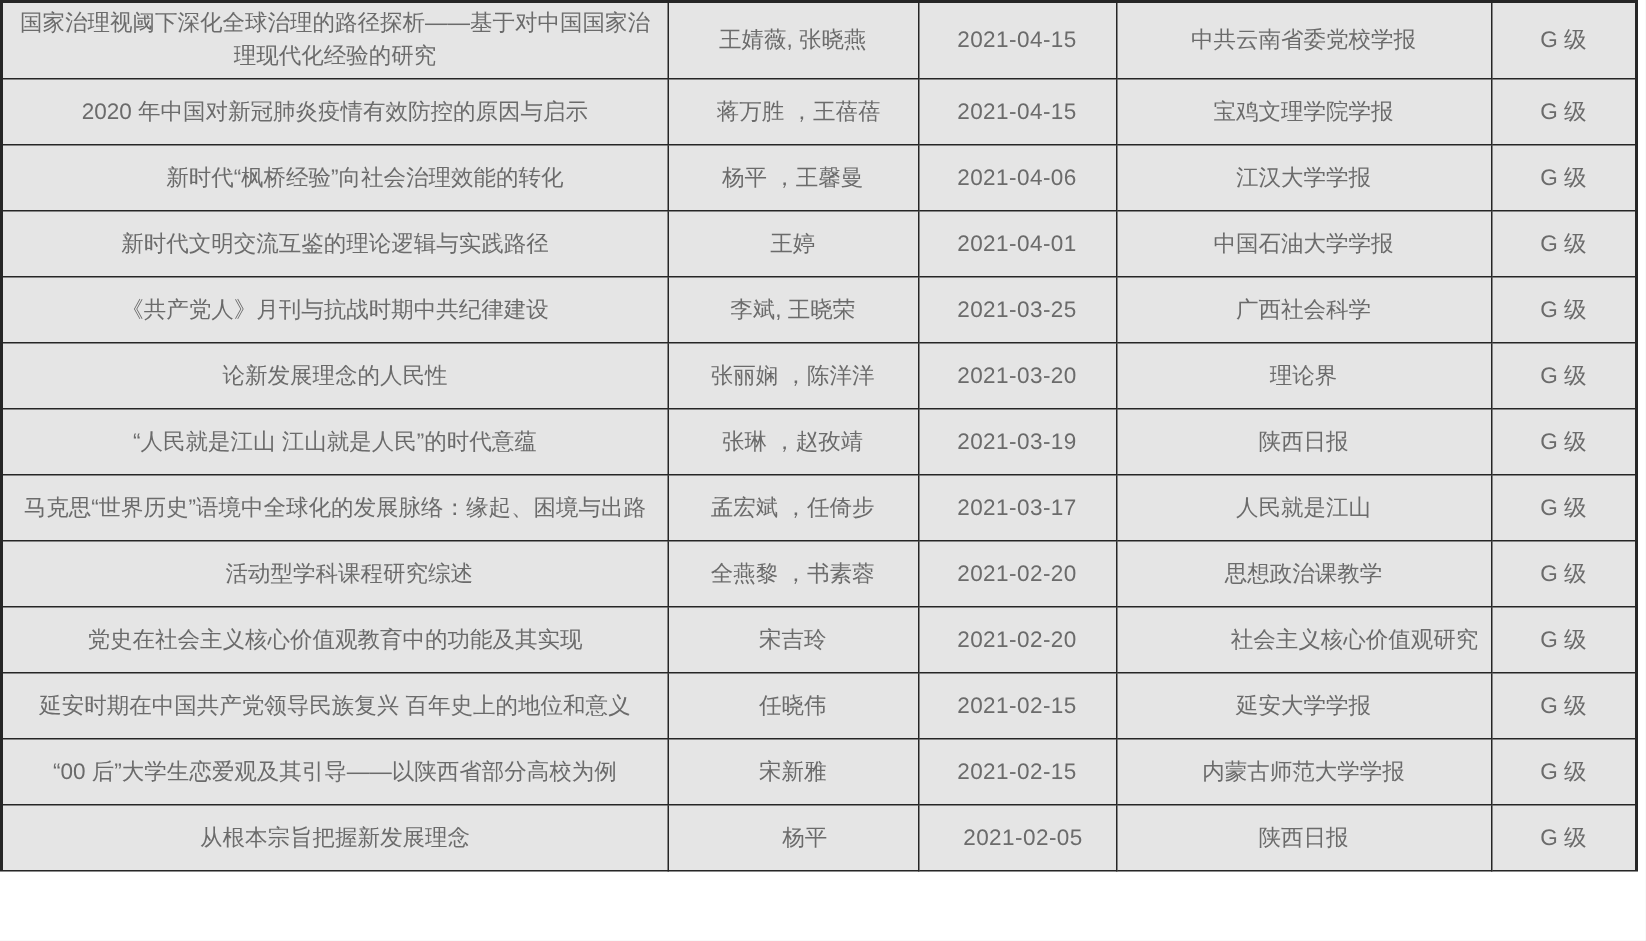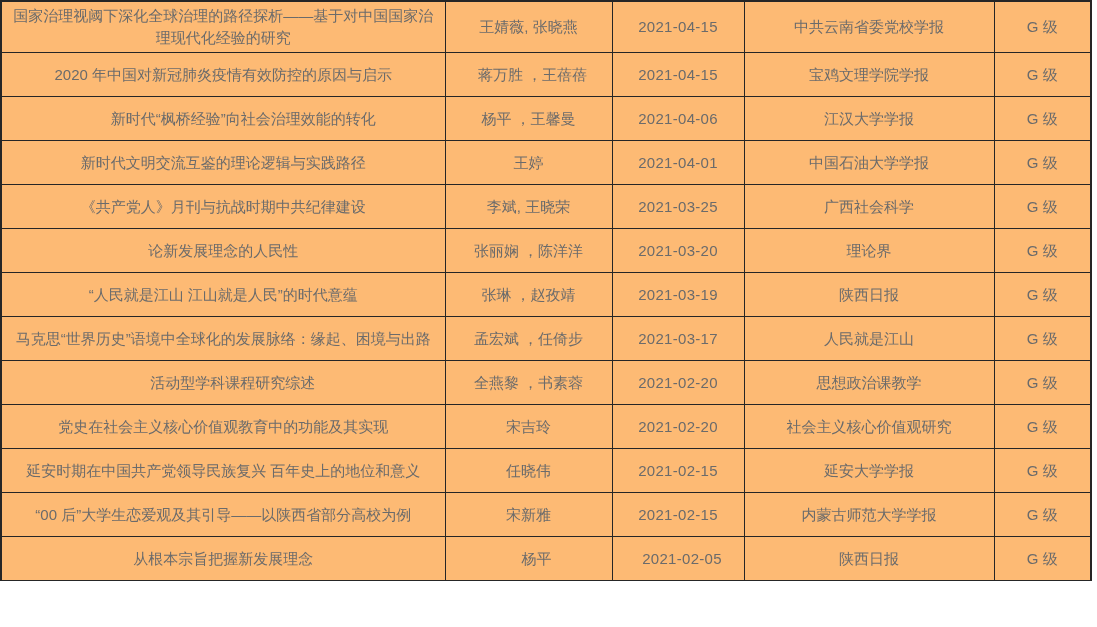--- a/index.html
+++ b/index.html
@@ -13,21 +13,21 @@
     overflow: hidden;
     font-family: "Liberation Sans", "DejaVu Sans", sans-serif;
   }
   table.pub-table {
     border-collapse: collapse;
     table-layout: fixed;
     width: 1090px;
     margin: 0;
     border: 2px solid #262626;
     border-bottom: none;
-    background: #fdba74;
+    background: #e5e5e5;
   }
   table.pub-table td {
     border: 1px solid #262626;
     color: #6b6b6b;
     font-size: 15px;
     line-height: 22px;
     text-align: center;
     vertical-align: middle;
     padding: 3px 8px;
     overflow: hidden;
@@ -117,21 +117,21 @@
     <td class="col-title" style="color: rgb(107, 107, 107); border-color: rgb(38, 38, 38); padding-left: 27px;">活动型学科课程研究综述</td>
     <td class="col-authors" style="color: rgb(107, 107, 107); border-color: rgb(38, 38, 38);">全燕黎 ，书素蓉</td>
     <td class="col-date" style="color: rgb(107, 107, 107); border-color: rgb(38, 38, 38);">2021-02-20</td>
     <td class="col-journal" style="color: rgb(107, 107, 107); border-color: rgb(38, 38, 38);">思想政治课教学</td>
     <td class="col-grade" style="color: rgb(107, 107, 107); border-color: rgb(38, 38, 38);">G 级</td>
   </tr>
       <tr>
     <td class="col-title" style="color: rgb(107, 107, 107); border-color: rgb(38, 38, 38);">党史在社会主义核心价值观教育中的功能及其实现</td>
     <td class="col-authors" style="color: rgb(107, 107, 107); border-color: rgb(38, 38, 38);">宋吉玲</td>
     <td class="col-date" style="color: rgb(107, 107, 107); border-color: rgb(38, 38, 38);">2021-02-20</td>
-    <td class="col-journal" style="color: rgb(107, 107, 107); border-color: rgb(38, 38, 38);">社会主义核心价值观研究</td>
+    <td class="col-journal" style="color: rgb(107, 107, 107); border-color: rgb(38, 38, 38); text-align: right;">社会主义核心价值观研究</td>
     <td class="col-grade" style="color: rgb(107, 107, 107); border-color: rgb(38, 38, 38);">G 级</td>
   </tr>
       <tr>
     <td class="col-title" style="color: rgb(107, 107, 107); border-color: rgb(38, 38, 38);">延安时期在中国共产党领导民族复兴 百年史上的地位和意义</td>
     <td class="col-authors" style="color: rgb(107, 107, 107); border-color: rgb(38, 38, 38);">任晓伟</td>
     <td class="col-date" style="color: rgb(107, 107, 107); border-color: rgb(38, 38, 38);">2021-02-15</td>
     <td class="col-journal" style="color: rgb(107, 107, 107); border-color: rgb(38, 38, 38);">延安大学学报</td>
     <td class="col-grade" style="color: rgb(107, 107, 107); border-color: rgb(38, 38, 38);">G 级</td>
   </tr>
       <tr>

